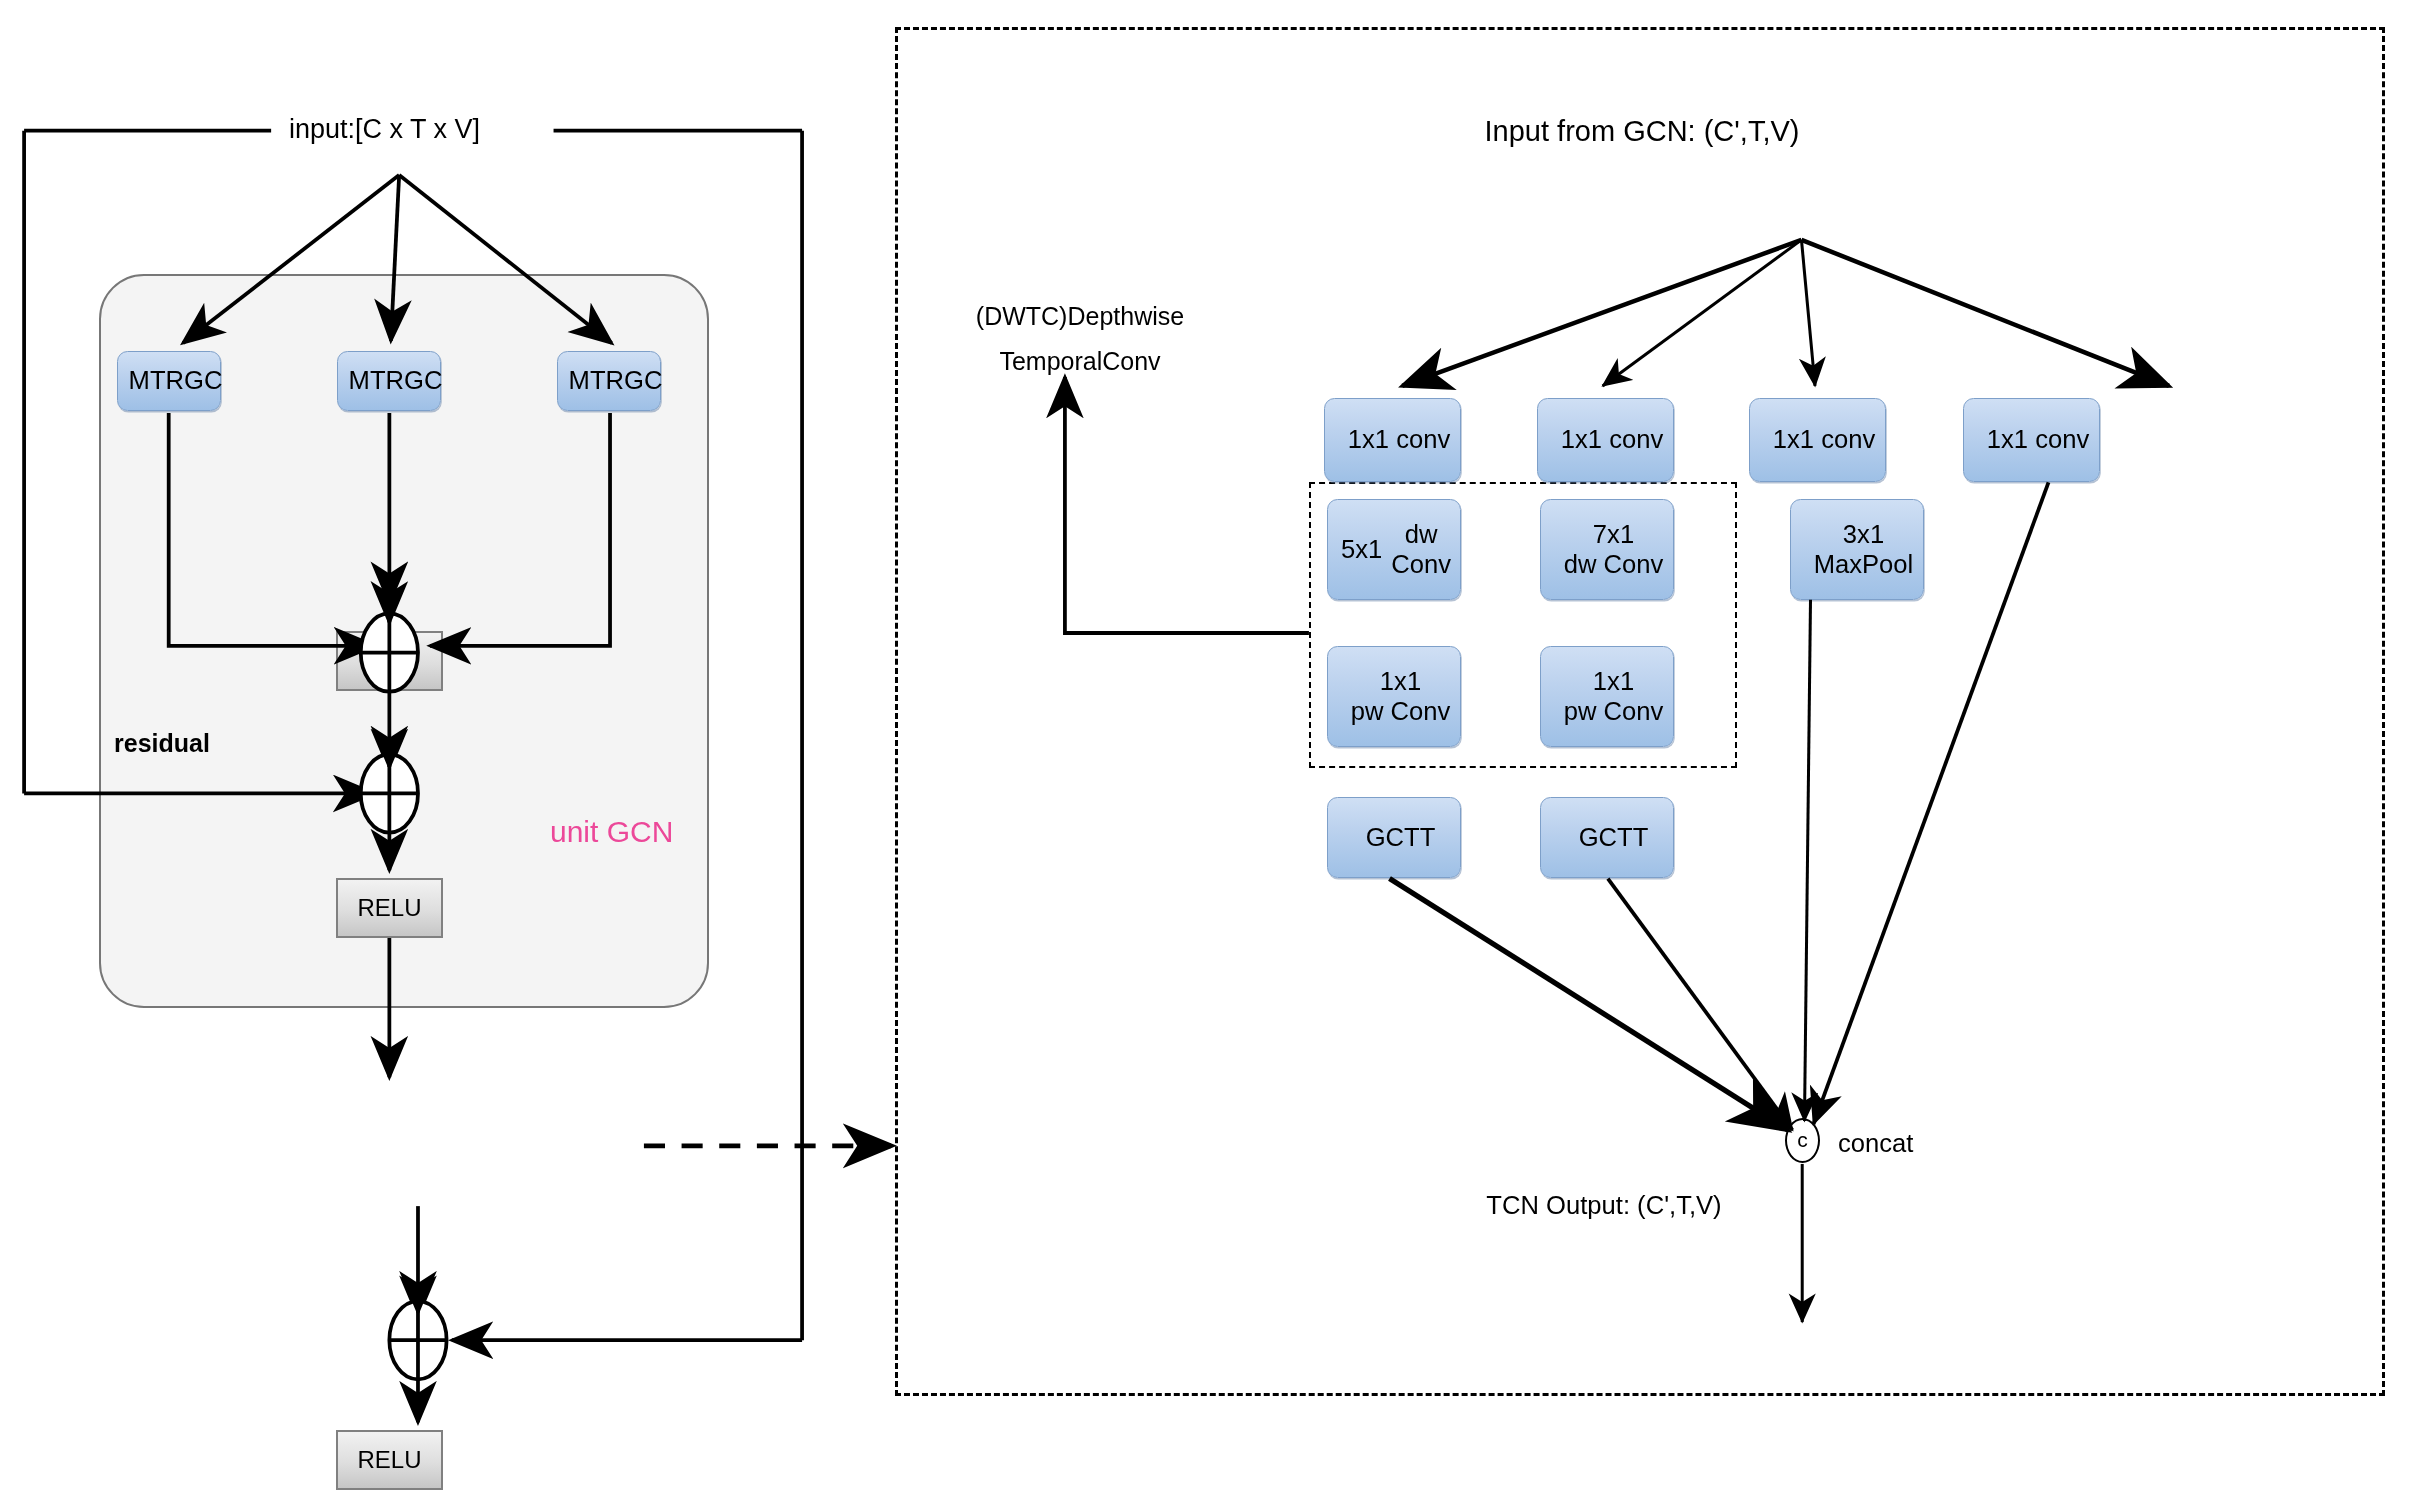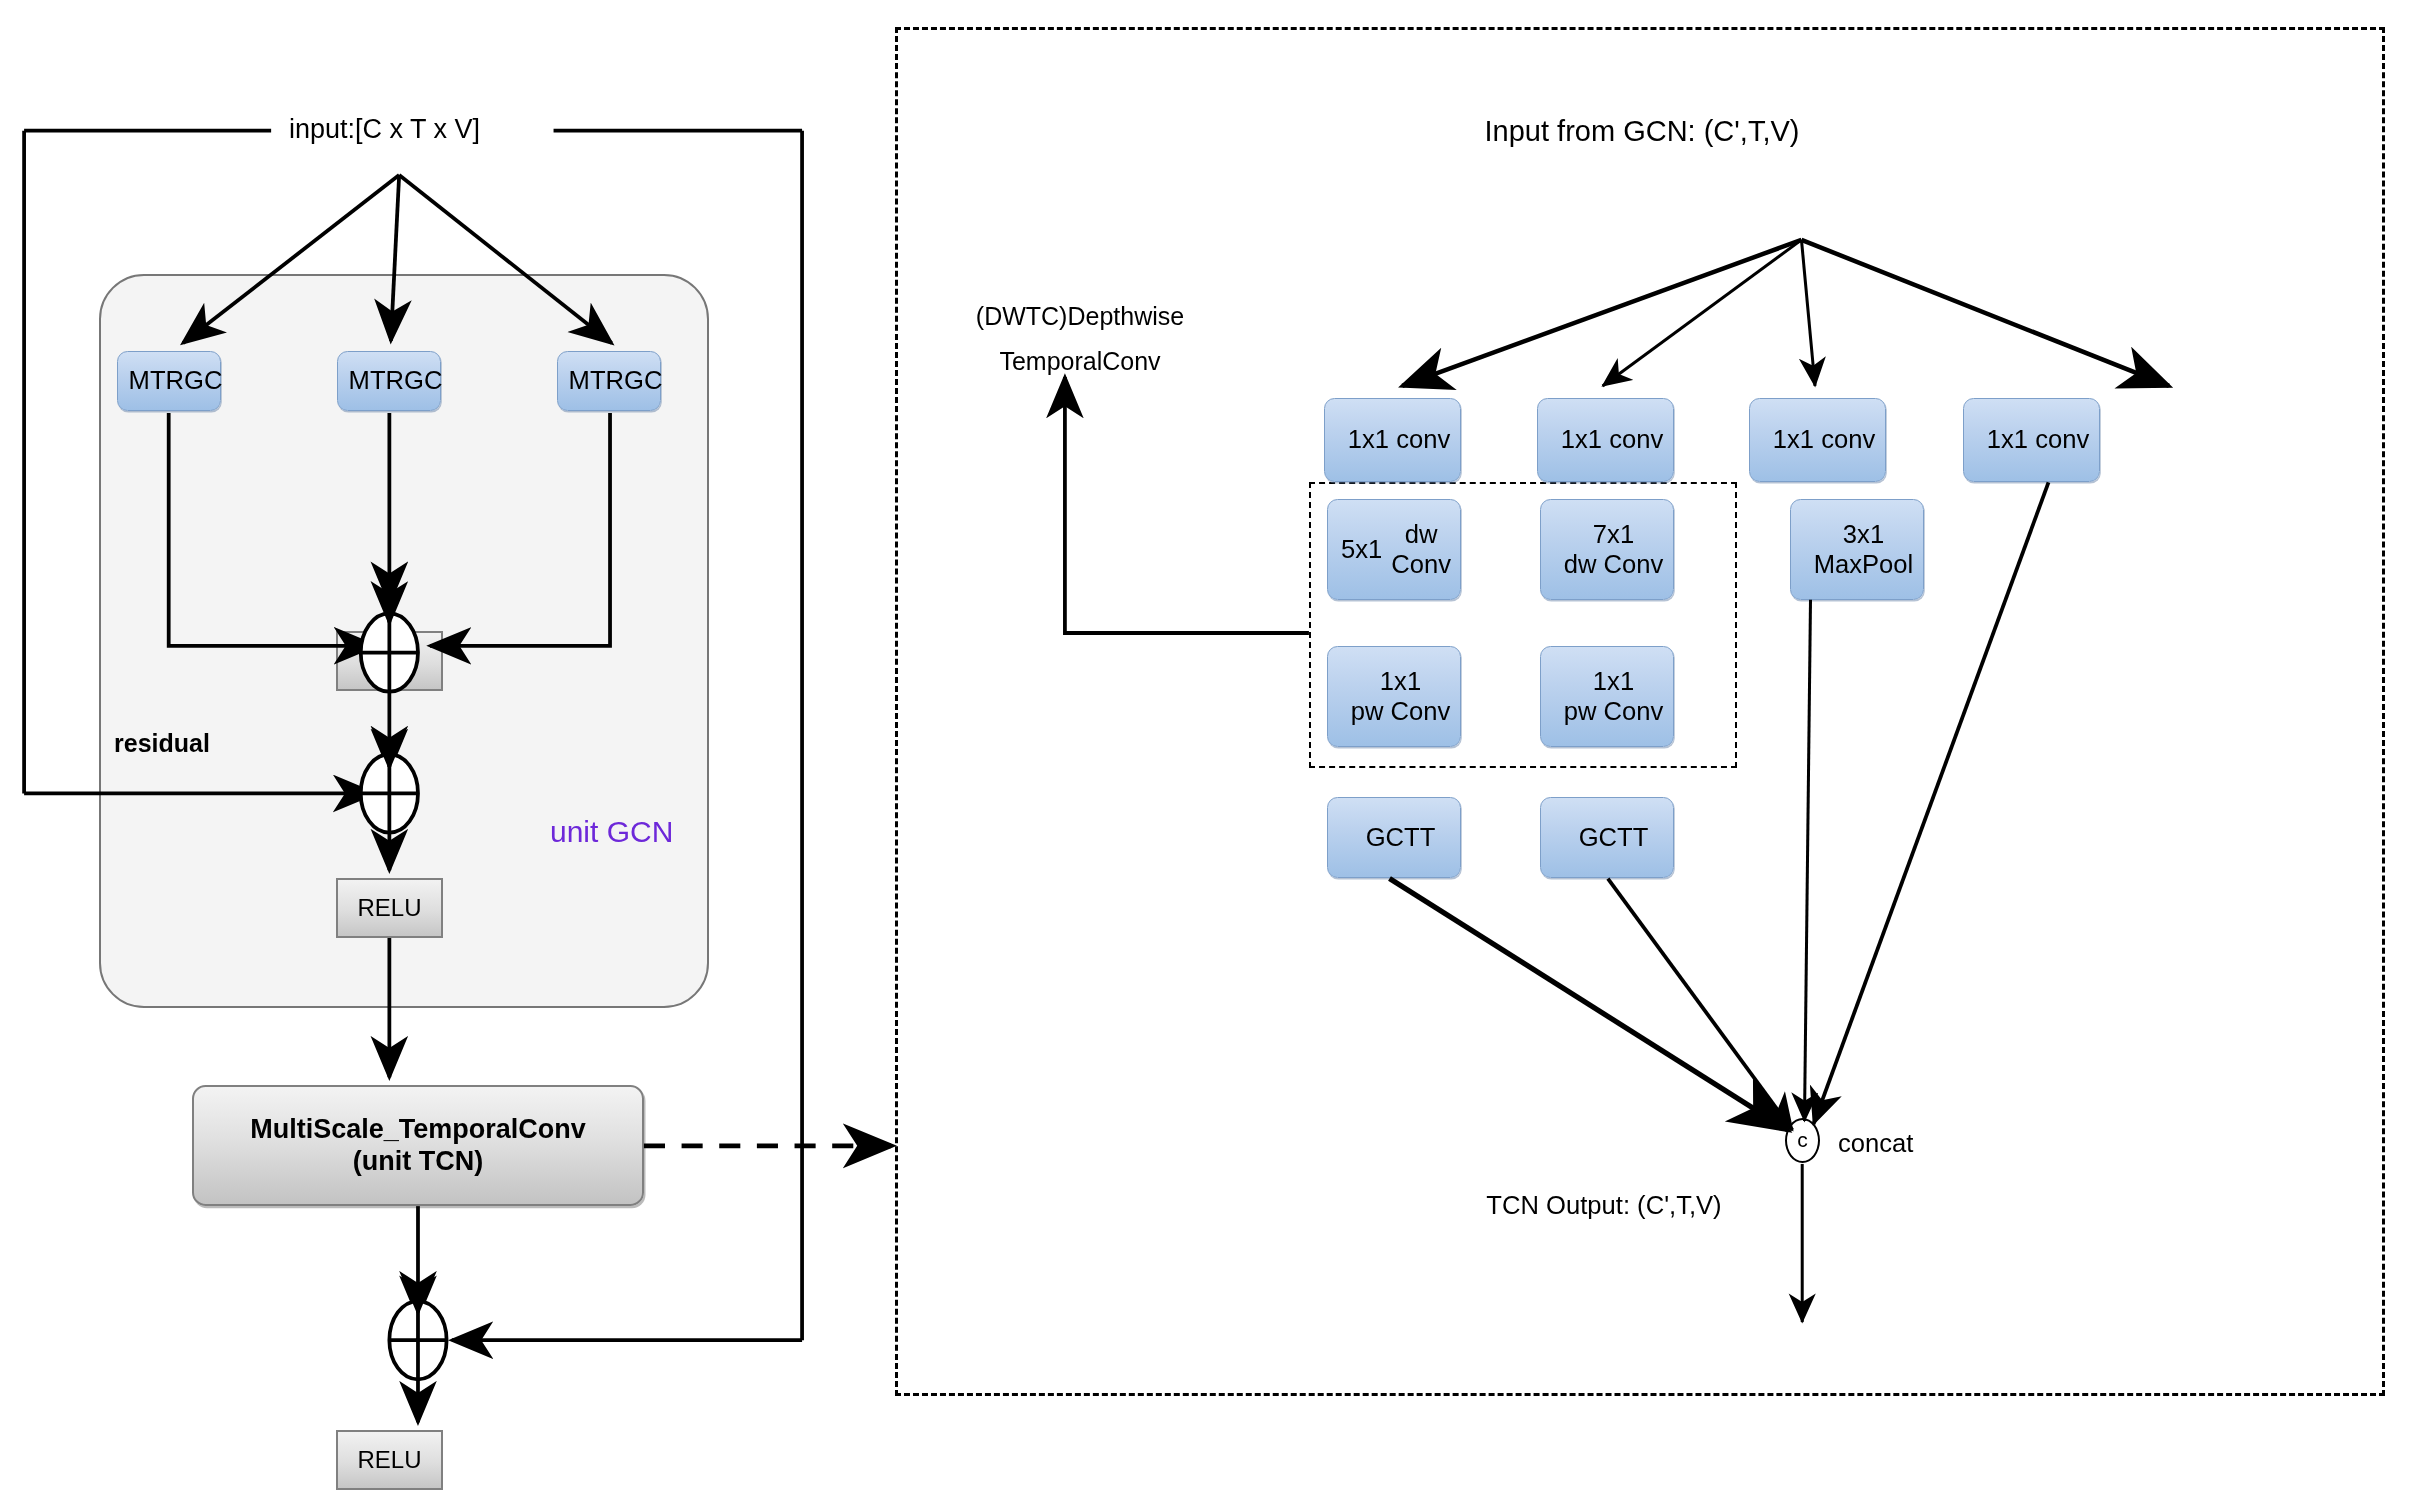--- a/index.html
+++ b/index.html
@@ -26,21 +26,21 @@
 
   .lbl{position:absolute;color:#000;white-space:pre;line-height:1.22;}
   .lbl.center{text-align:center;transform:translateX(-50%);}
 
   .t-mtrgc{font-size:25.6px;}
   .t-small{font-size:24px;}
   .t-blueblock{font-size:25.6px;}
   .t-tcn{font-size:27px;font-weight:bold;}
   .t-input{font-size:27px;}
   .t-title{font-size:29px;}
-  .t-unitgcn{font-size:30px;color:#6d28d9;}
+  .t-unitgcn{font-size:30px;color:#ec4899;}
   .t-residual{font-size:25px;font-weight:bold;}
   .t-concat{font-size:25.6px;}
   .t-dwtc{font-size:25px;}
 </style>
 </head>
 <body>
 
 <div id="stage">
 
   <div class="gcn-container" style="left:99px;top:274px;width:610px;height:734px;"></div>
@@ -50,24 +50,20 @@
   <div class="dashed-sub" style="left:1309px;top:482px;width:428px;height:286px;"></div>
 
   <div class="node blue t-mtrgc" style="left:117px;top:351px;width:104px;height:60px;">MTRGC</div>
   <div class="node blue t-mtrgc" style="left:337px;top:351px;width:104px;height:60px;">MTRGC</div>
   <div class="node blue t-mtrgc" style="left:557px;top:351px;width:104px;height:60px;">MTRGC</div>
 
   <div class="node grey t-small" style="left:336px;top:631px;width:107px;height:60px;">BN</div>
 
   <div class="node grey t-small" style="left:336px;top:878px;width:107px;height:60px;">RELU</div>
 
-  <div class="node greyround" style="left:192px;top:1085px;width:452px;height:121px;flex-direction:column;">
-    <span class="t-tcn">MultiScale_TemporalConv</span>
-    <span class="t-tcn">(unit TCN)</span>
-  </div>
 
   <div class="node grey t-small" style="left:336px;top:1430px;width:107px;height:60px;">RELU</div>
 
   <div class="lbl t-input" style="left:289px;top:113px;">input:[C x T x V]</div>
   <div class="lbl t-residual" style="left:114px;top:728px;">residual</div>
   <div class="lbl t-unitgcn" style="left:550px;top:814px;">unit GCN</div>
 
   <div class="node blue t-blueblock" style="left:1324px;top:398px;width:137px;height:84px;">1x1 conv</div>
   <div class="node blue t-blueblock" style="left:1537px;top:398px;width:137px;height:84px;">1x1 conv</div>
   <div class="node blue t-blueblock" style="left:1749px;top:398px;width:137px;height:84px;">1x1 conv</div>

